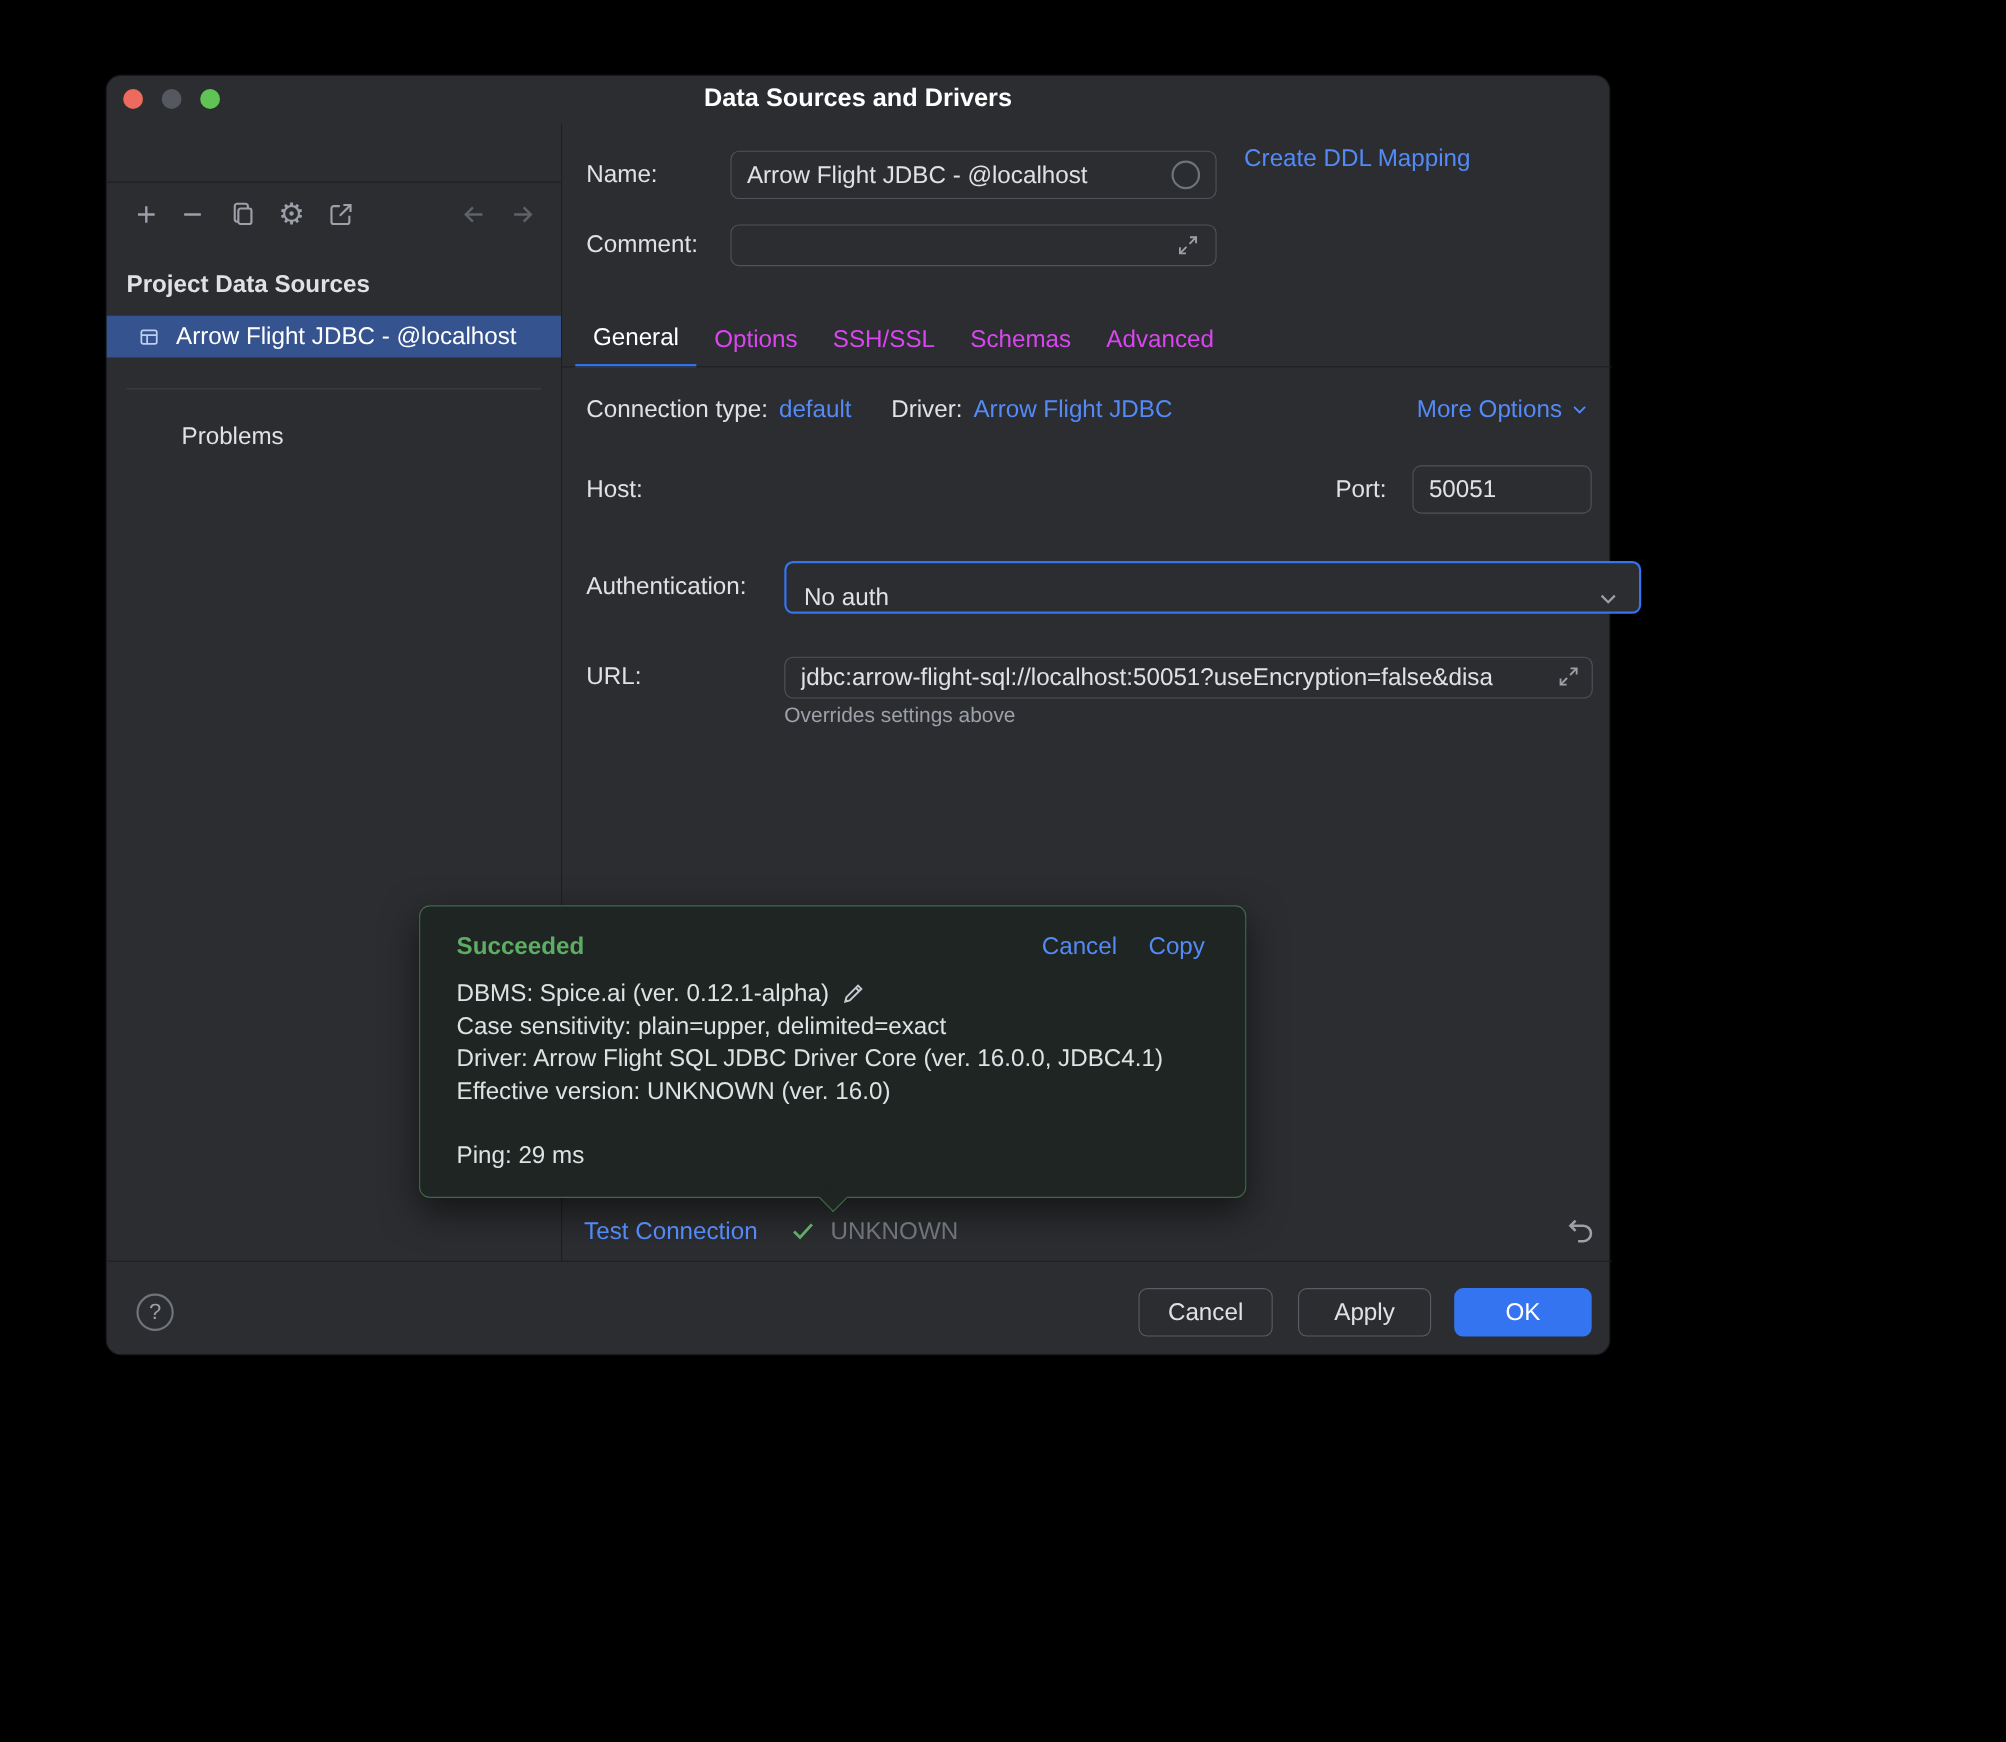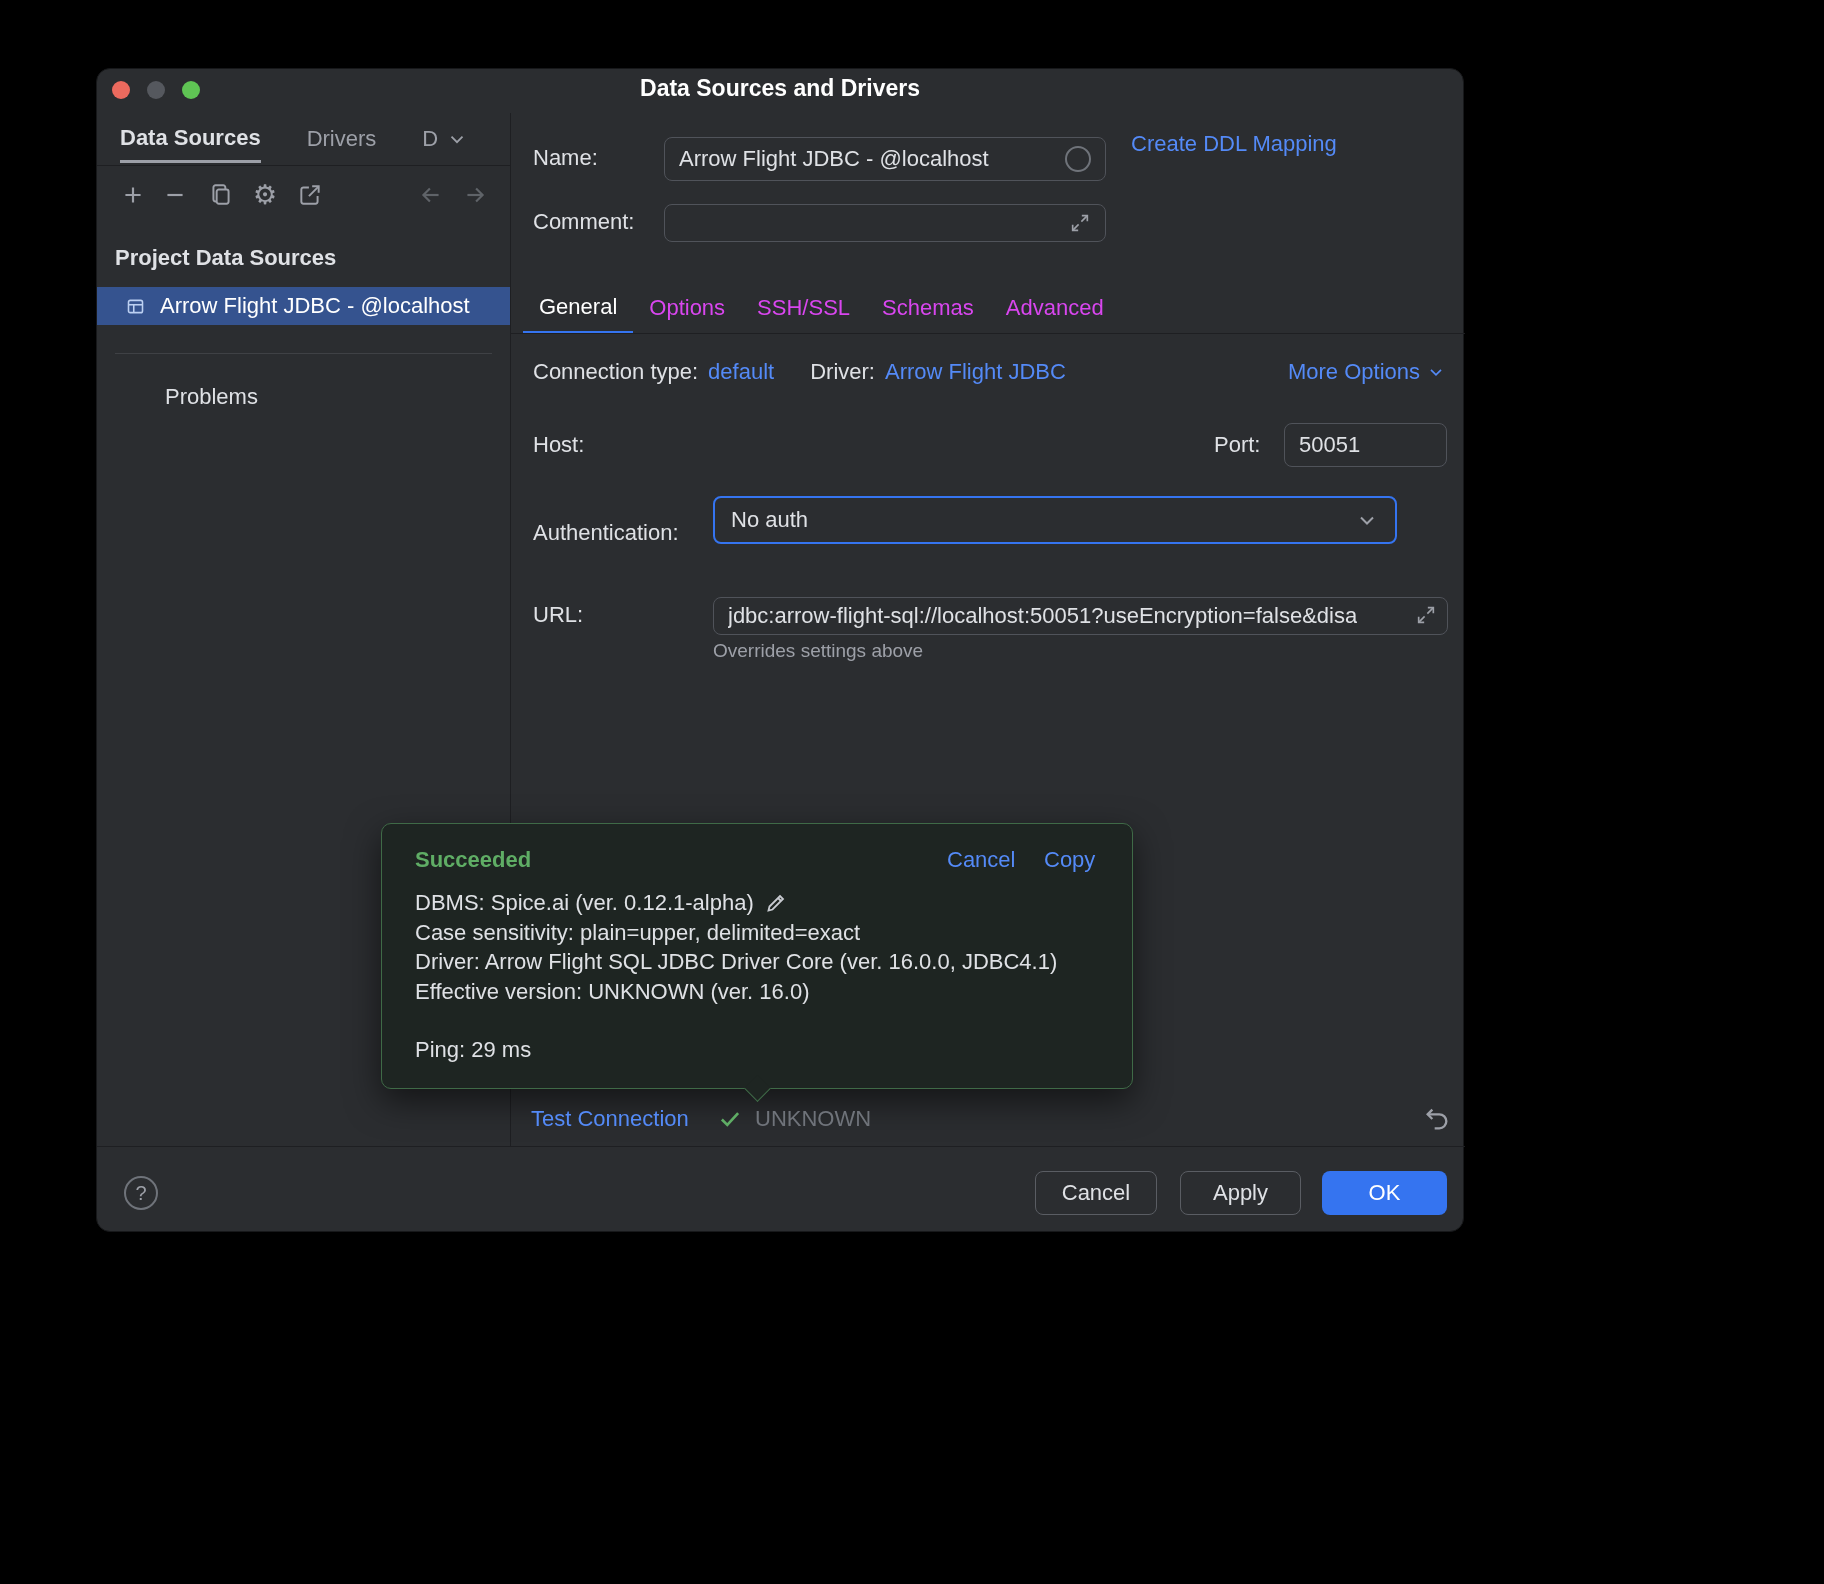--- a/index.html
+++ b/index.html
@@ -72,36 +72,20 @@
 <body>
 
 <div class="screen">
   <div class="window">
 
     <span class="tl" style="left:15px;background:#ec6a5e;"></span>
     <span class="tl" style="left:50px;background:#55585e;"></span>
     <span class="tl" style="left:85px;background:#5fc454;"></span>
     <div class="title">Data Sources and Drivers</div>
 
-    <div class="side-tabs">
-      <div class="side-tab active">
-        <span>Data Sources</span>
-      </div>
-      <div class="side-tab">
-        <span>Drivers</span>
-      </div>
-      <div class="side-tab">
-        <span>D</span>
-        <span class="icon">
-          <svg width="22" height="22" viewBox="0 0 24 24" fill="none" stroke="currentColor" stroke-width="2">
-              <path d="M6 9.5l6 6 6-6"></path>
-            </svg>
-        </span>
-      </div>
-    </div>
     <div class="divider" style="left:0;top:96px;width:413px;height:1px;"></div>
 
     <span class="icon tool-icon" style="left:20px;">
       <svg width="26" height="26" viewBox="0 0 24 24" fill="none" stroke="currentColor" stroke-width="2">
           <path d="M12 5v14M5 12h14"></path>
         </svg>
     </span>
     <span class="icon tool-icon" style="left:62px;">
       <svg width="26" height="26" viewBox="0 0 24 24" fill="none" stroke="currentColor" stroke-width="2">
           <path d="M5 12h14"></path>
@@ -196,21 +180,21 @@
       </span>
     </div>
 
     <div class="label" style="left:436px;top:361px;">Host:</div>
     <div class="label" style="left:1117px;top:361px;">Port:</div>
     <div class="field" style="left:1187px;top:354px;width:163px;height:44px;">
       <span>50051</span>
     </div>
 
     <div class="label" style="left:436px;top:449px;">Authentication:</div>
-    <div class="field" style="left:616px;top:427px;width:684px;height:48px;border:2px solid #3574f0;padding:0 16px;">
+    <div class="field" style="left:616px;top:441px;width:779px;height:48px;border:2px solid #3574f0;padding:0 16px;align-items:flex-end;">
       <span>No auth</span>
       <span class="icon" style="margin-left:auto;">
         <svg width="24" height="24" viewBox="0 0 24 24" fill="none" stroke="currentColor" stroke-width="2">
             <path d="M6 9.5l6 6 6-6"></path>
           </svg>
       </span>
     </div>
 
     <div class="label" style="left:436px;top:531px;">URL:</div>
     <div class="field" style="left:616px;top:528px;width:735px;height:38px;padding-right:47px;">

